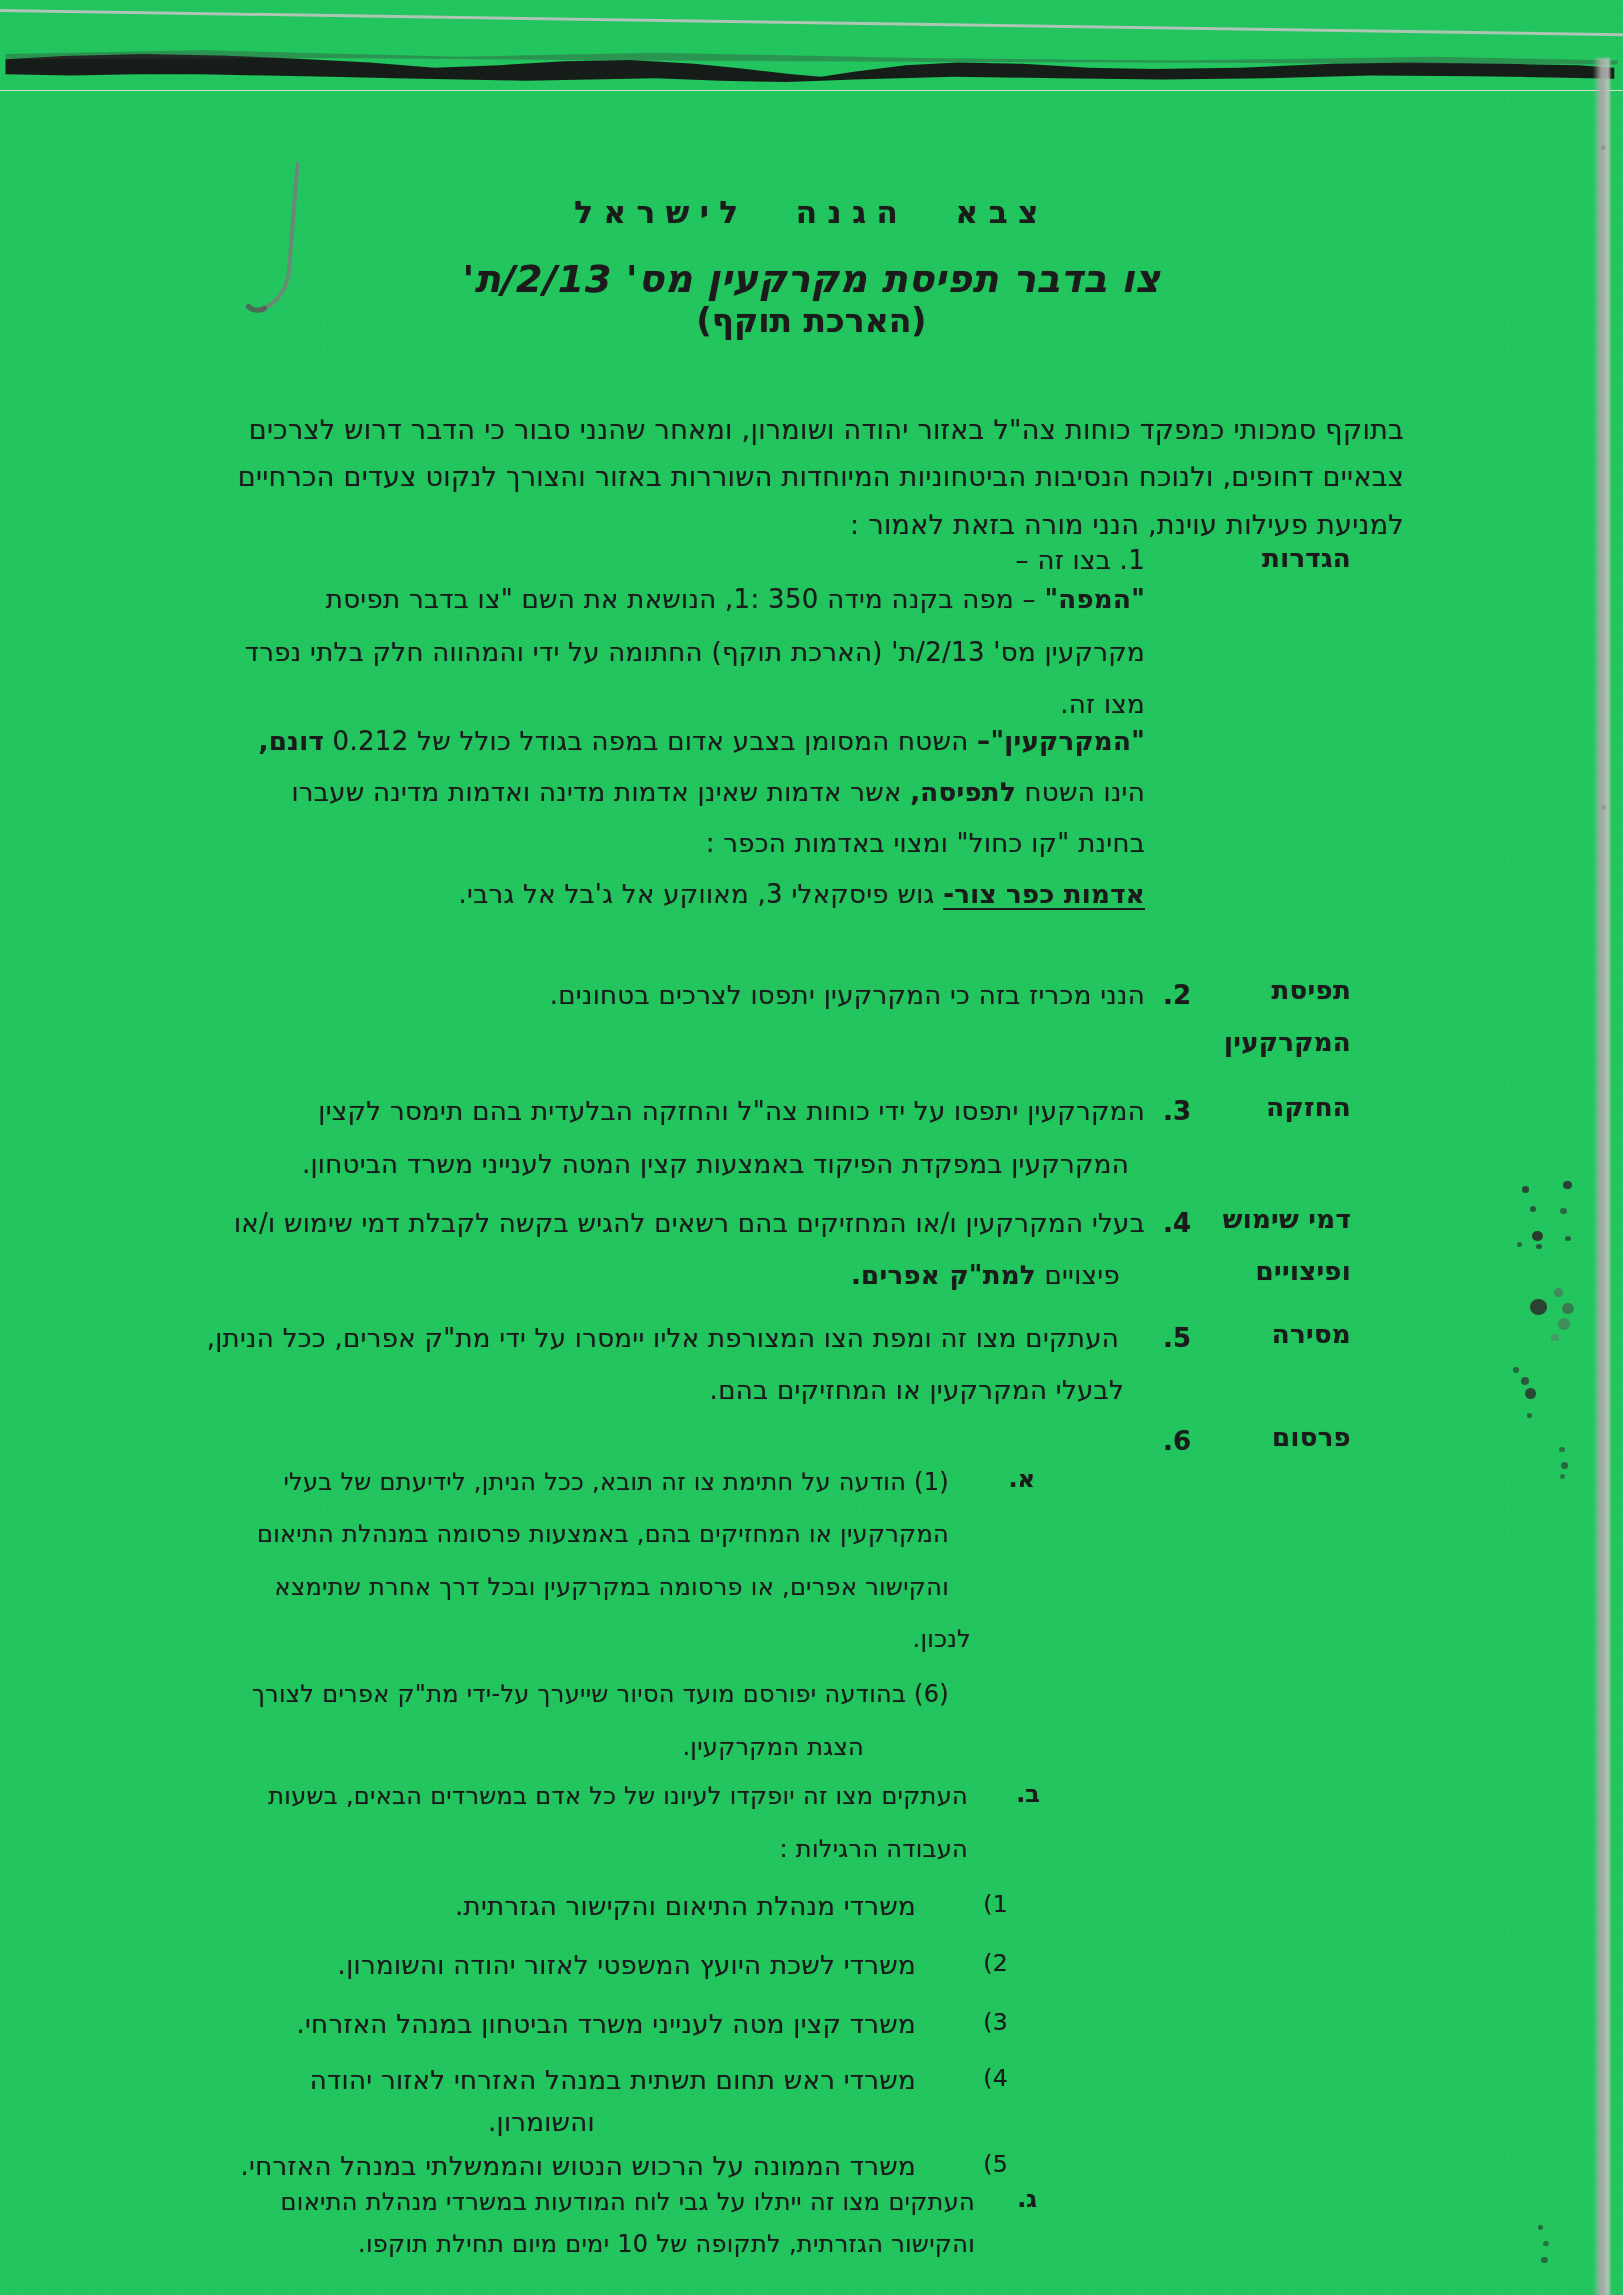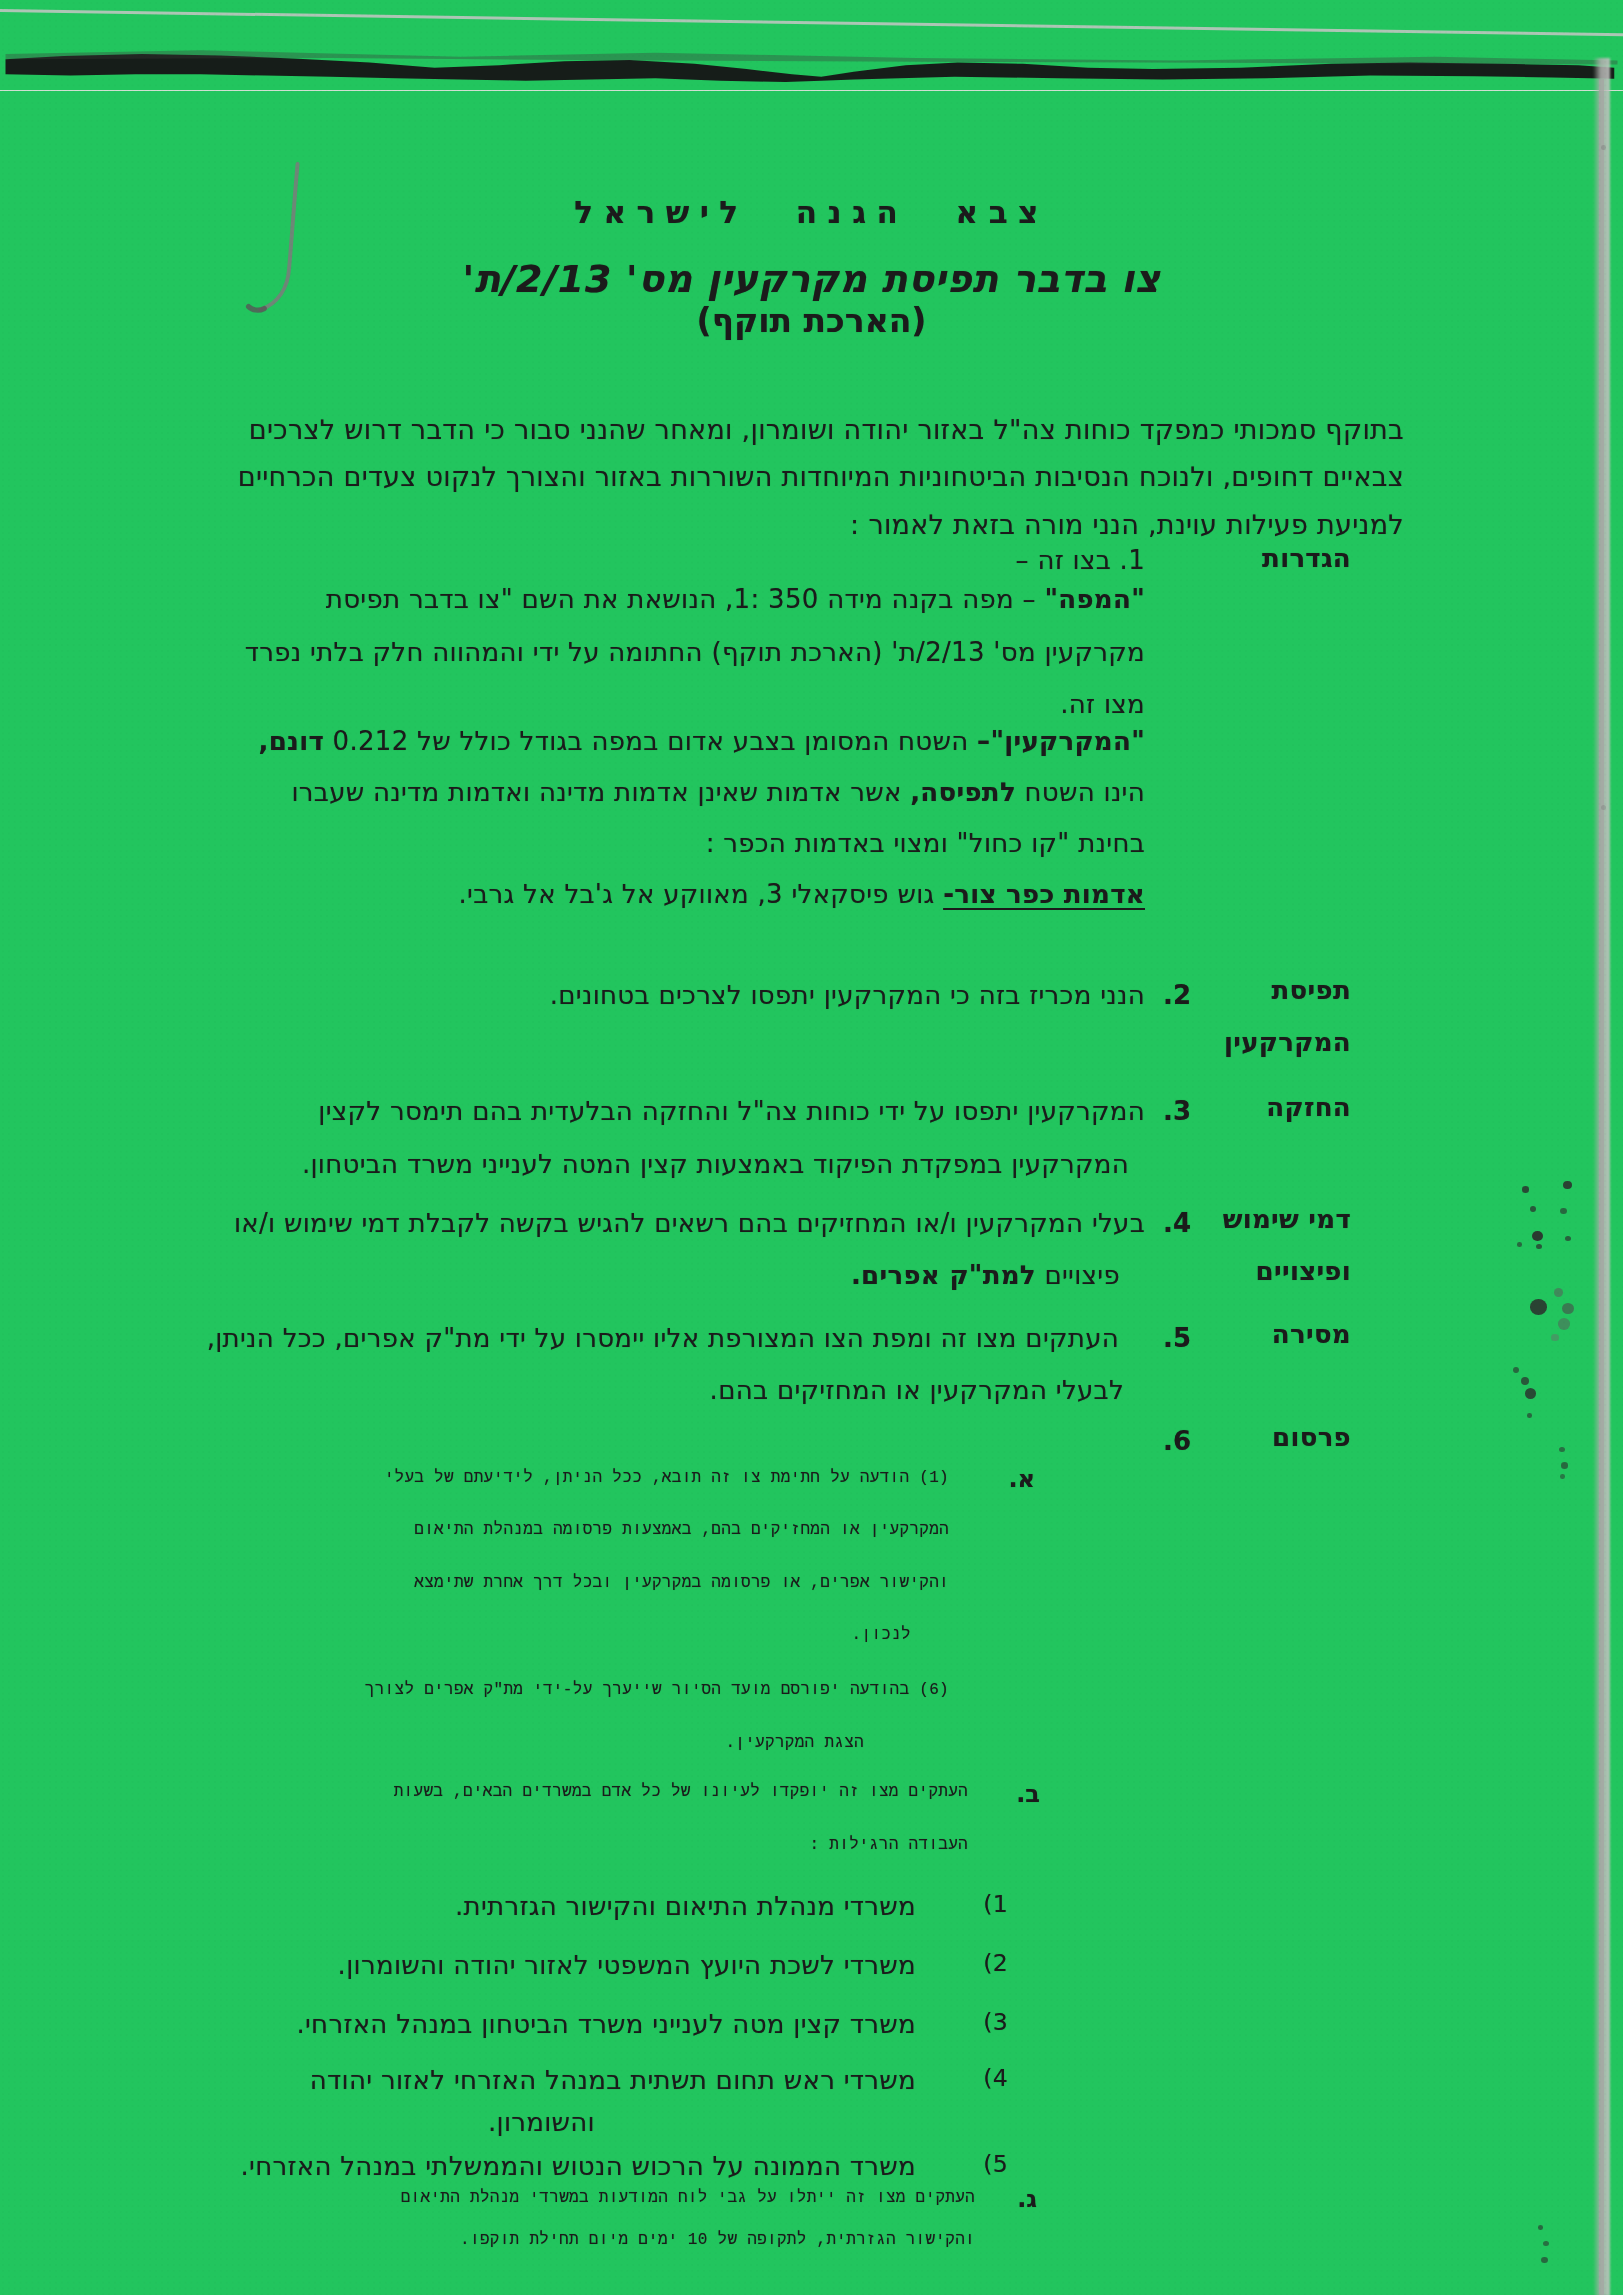--- a/index.html
+++ b/index.html
@@ -11,21 +11,21 @@
   .page::after{ 
     content:"";position:absolute;inset:0;pointer-events:none;
     background-image:radial-gradient(rgba(0,0,0,0.035) 0.7px, transparent 0.7px);
     background-size:5.9px 5.9px;opacity:.5;
   }
   .ln{
     position:absolute;direction:rtl;white-space:nowrap;
     font-size:26px;line-height:1;letter-spacing:0.3px;
     text-shadow:0 0 0.7px rgba(20,20,20,.45);
   }
-  .sm{font-size:16px;font-family:Liberation Mono, monospace;}
+  .sm{font-size:24px;}
   .b{font-weight:bold;}
   .u{text-decoration:underline;text-underline-offset:4.6px;text-decoration-thickness:2px;}
   .lbl{
     position:absolute;direction:rtl;white-space:nowrap;right:272px;
     font-size:26px;font-weight:bold;line-height:1;letter-spacing:0.3px;
     text-shadow:0 0 0.7px rgba(20,20,20,.5);
   }
   .num{
     position:absolute;direction:rtl;white-space:nowrap;right:432px;
     font-size:26px;font-weight:bold;line-height:1;
@@ -143,21 +143,21 @@
   <div class="ln" style="top:1325px;right:504px;margin-left:32px;">העתקים מצו זה ומפת הצו המצורפת אליו יימסרו על ידי מת"ק אפרים, ככל הניתן,</div>
   <div class="ln" style="top:1377px;right:499px;">לבעלי המקרקעין או המחזיקים בהם.</div>
 
   <div class="lbl" style="top:1424px;">פרסום</div>
   <div class="num" style="top:1428px;">6.</div>
 
   <div class="letter" style="top:1467px;right:588px;">א.</div>
   <div class="ln sm" style="top:1470px;right:674px;">(1) הודעה על חתימת צו זה תובא, ככל הניתן, לידיעתם של בעלי</div>
   <div class="ln sm" style="top:1522px;right:674px;">המקרקעין או המחזיקים בהם, באמצעות פרסומה במנהלת התיאום</div>
   <div class="ln sm" style="top:1575px;right:674px;">והקישור אפרים, או פרסומה במקרקעין ובכל דרך אחרת שתימצא</div>
-  <div class="ln sm" style="top:1627px;right:712px;">לנכון.</div>
+  <div class="ln sm" style="top:1627px;right:652px;">לנכון.</div>
   <div class="ln sm" style="top:1682px;right:674px;">(6) בהודעה יפורסם מועד הסיור שייערך על-ידי מת"ק אפרים לצורך</div>
   <div class="ln sm" style="top:1735px;right:759px;">הצגת המקרקעין.</div>
 
   <div class="letter" style="top:1782px;right:583px;">ב.</div>
   <div class="ln sm" style="top:1784px;right:655px;">העתקים מצו זה יופקדו לעיונו של כל אדם במשרדים הבאים, בשעות</div>
   <div class="ln sm" style="top:1837px;right:655px;">העבודה הרגילות :</div>
 
   <div class="ln" style="top:1893px;right:615px;font-size:23.6px;">1)</div>
   <div class="ln" style="top:1893px;right:707px;">משרדי מנהלת התיאום והקישור הגזרתית.</div>
   <div class="ln" style="top:1952px;right:615px;font-size:23.6px;">2)</div>

